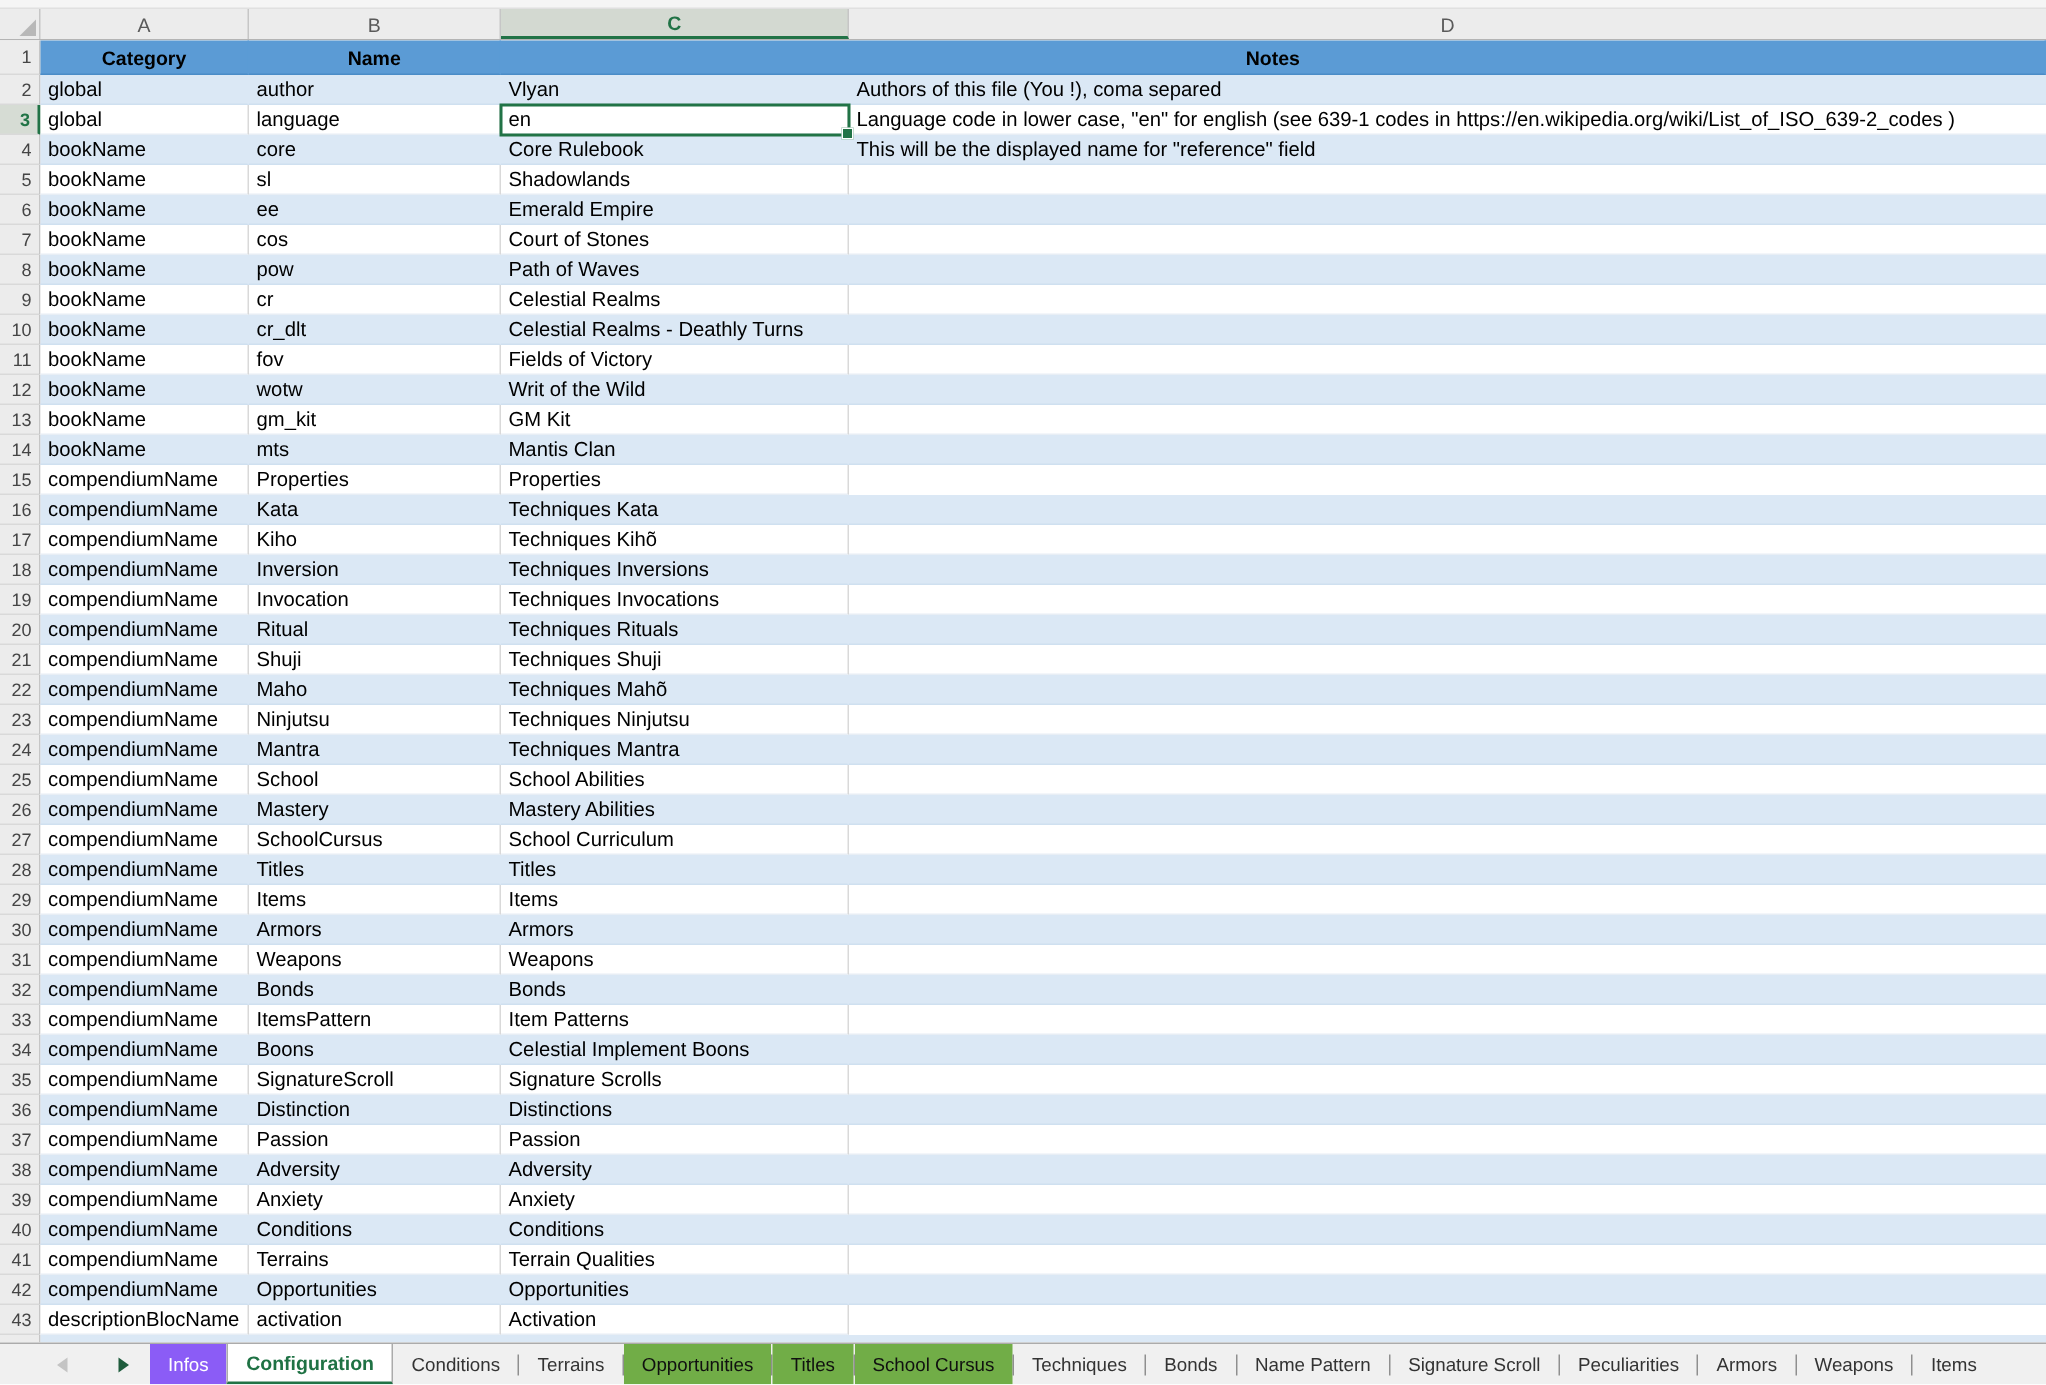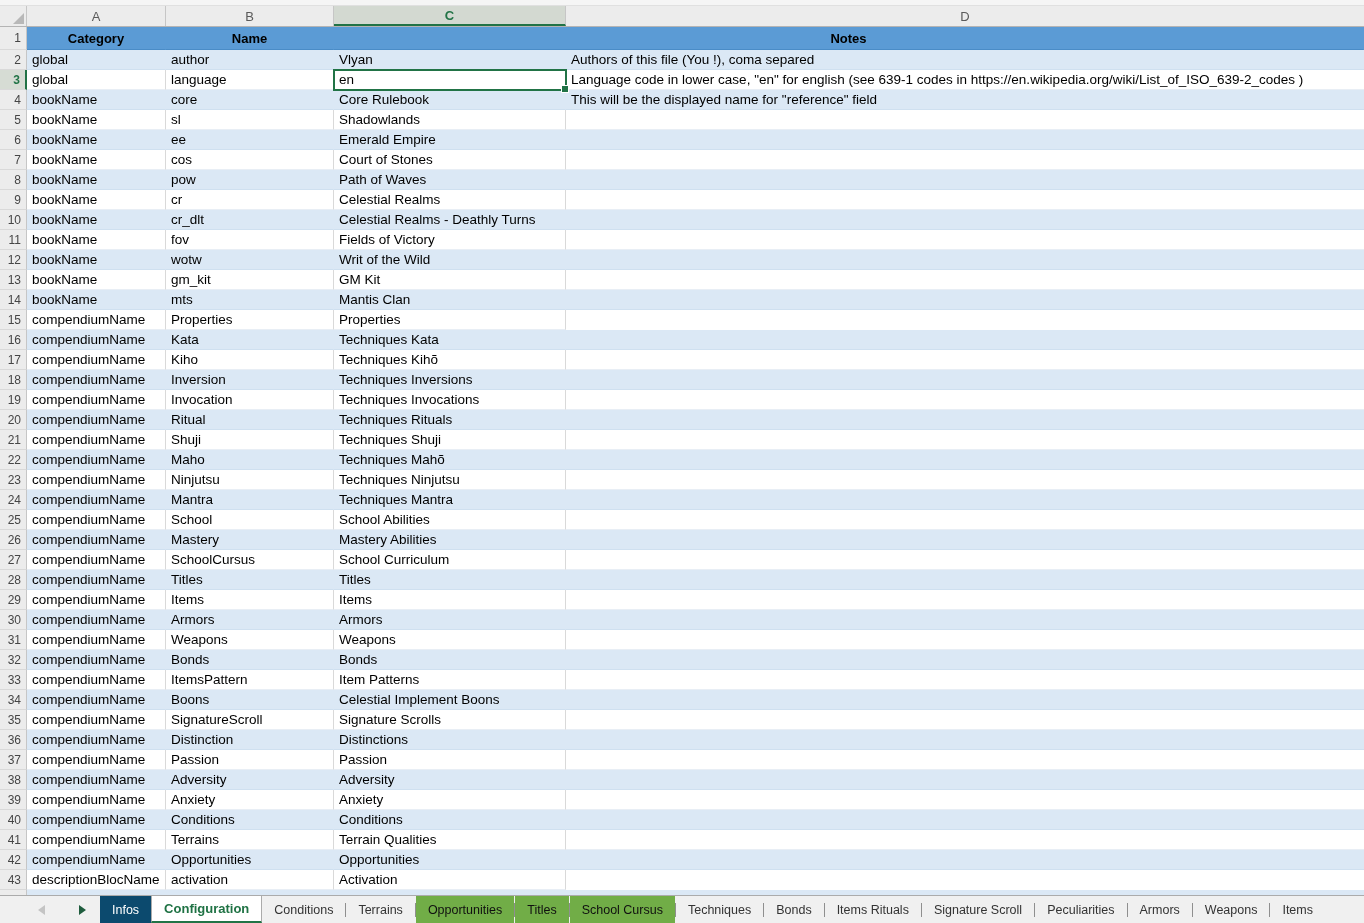--- a/index.html
+++ b/index.html
@@ -81,21 +81,21 @@
     display:flex;align-items:stretch;white-space:nowrap;overflow:hidden;
   }
   .navarrows{display:flex;align-items:center;flex:0 0 100px;}
   .arr{width:0;height:0;display:inline-block;}
   .arr.left{margin-left:38px;border-top:5px solid transparent;border-bottom:5px solid transparent;border-right:7px solid #c4c4c4;}
   .arr.right{margin-left:34px;border-top:5px solid transparent;border-bottom:5px solid transparent;border-left:7px solid #1f5c3d;}
   .tab{
     display:flex;align-items:center;padding:0 12px;
     font-size:12.5px;color:#333;box-sizing:border-box;cursor:default;
   }
-  .tab.purple{background:#0c4a6e;color:#fff;}
+  .tab.purple{background:#8b5cf6;color:#fff;}
   .tab.green{background:#71ad47;color:#101010;}
   .tab.active{
     background:#fff;color:#1f7244;font-weight:bold;
     border-left:1px solid #ababab;border-right:1px solid #ababab;
     border-bottom:2px solid #217346;font-size:13px;
   }
   .sep{width:1px;height:14px;background:#8f8f8f;align-self:center;flex:0 0 1px;}
 </style>
 </head>
 <body>
@@ -443,21 +443,21 @@
         <div class="tab green">Opportunities</div>
         <span class="sep"></span>
         <div class="tab green">Titles</div>
         <span class="sep"></span>
         <div class="tab green">School Cursus</div>
         <span class="sep"></span>
         <div class="tab plain">Techniques</div>
         <span class="sep"></span>
         <div class="tab plain">Bonds</div>
         <span class="sep"></span>
-        <div class="tab plain">Items Rituals</div>
+        <div class="tab plain">Name Pattern</div>
         <span class="sep"></span>
         <div class="tab plain">Signature Scroll</div>
         <span class="sep"></span>
         <div class="tab plain">Peculiarities</div>
         <span class="sep"></span>
         <div class="tab plain">Armors</div>
         <span class="sep"></span>
         <div class="tab plain">Weapons</div>
         <span class="sep"></span>
         <div class="tab plain">Items</div>

